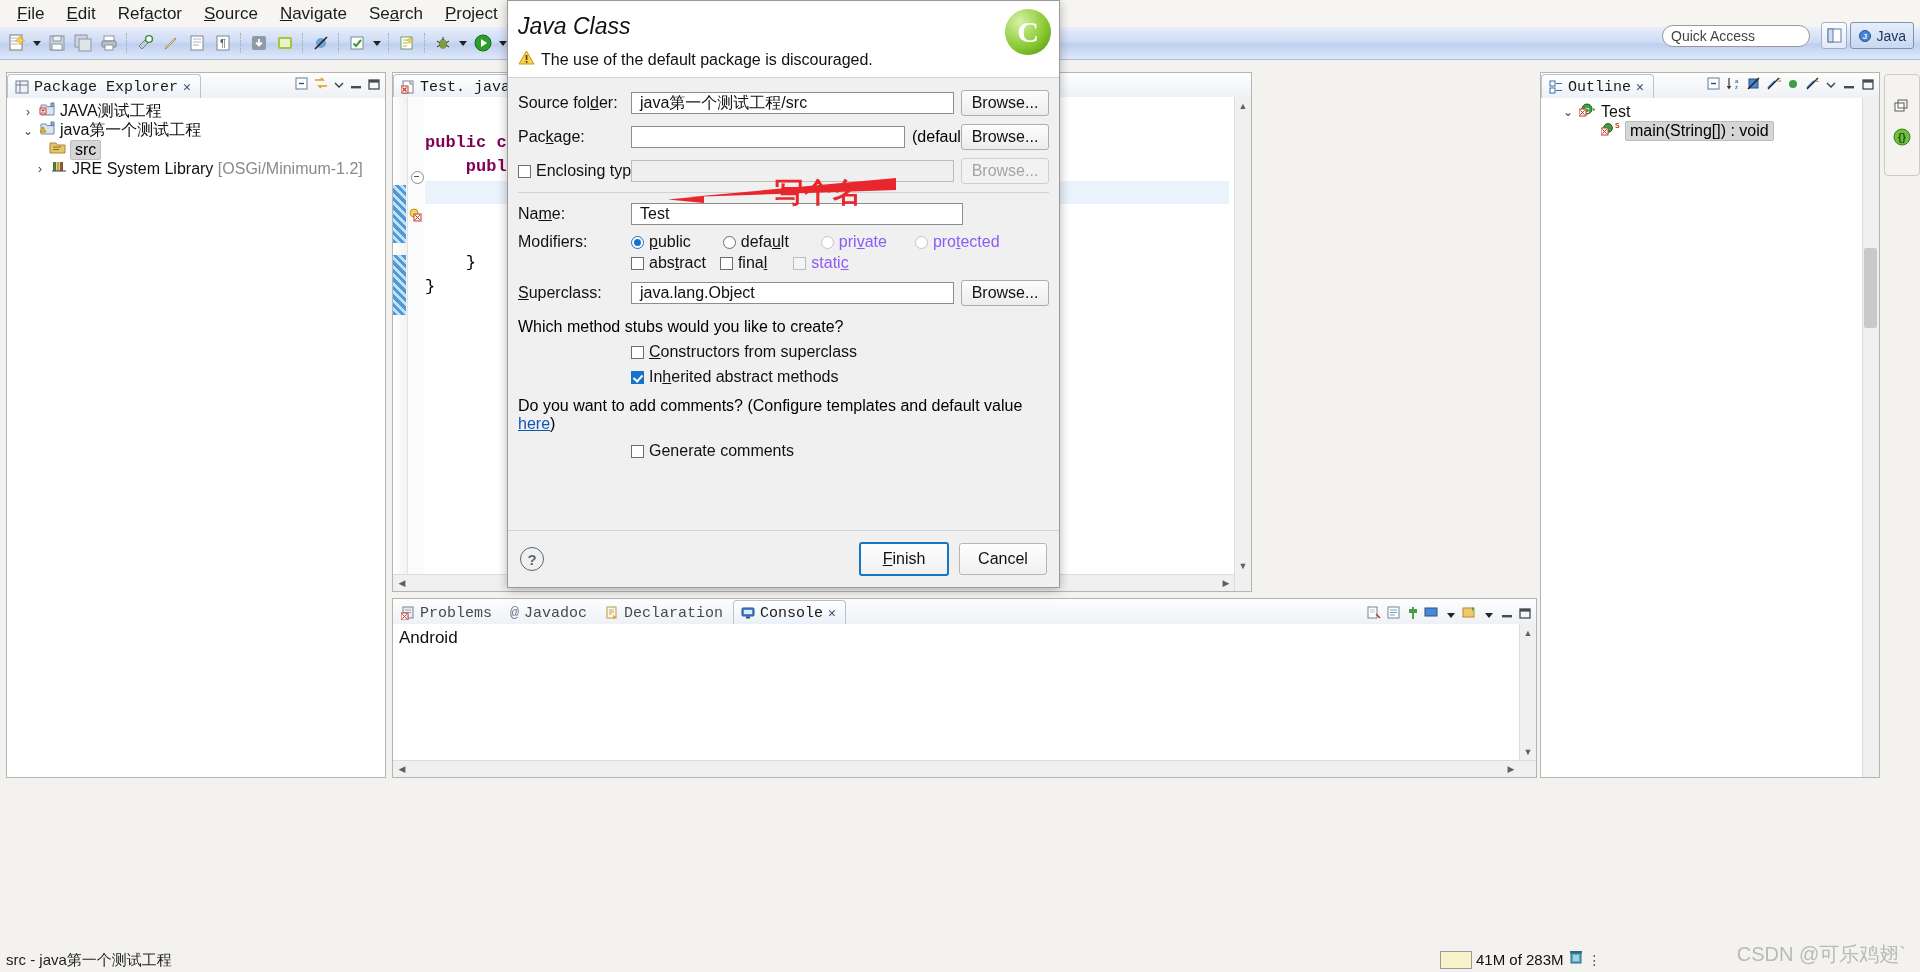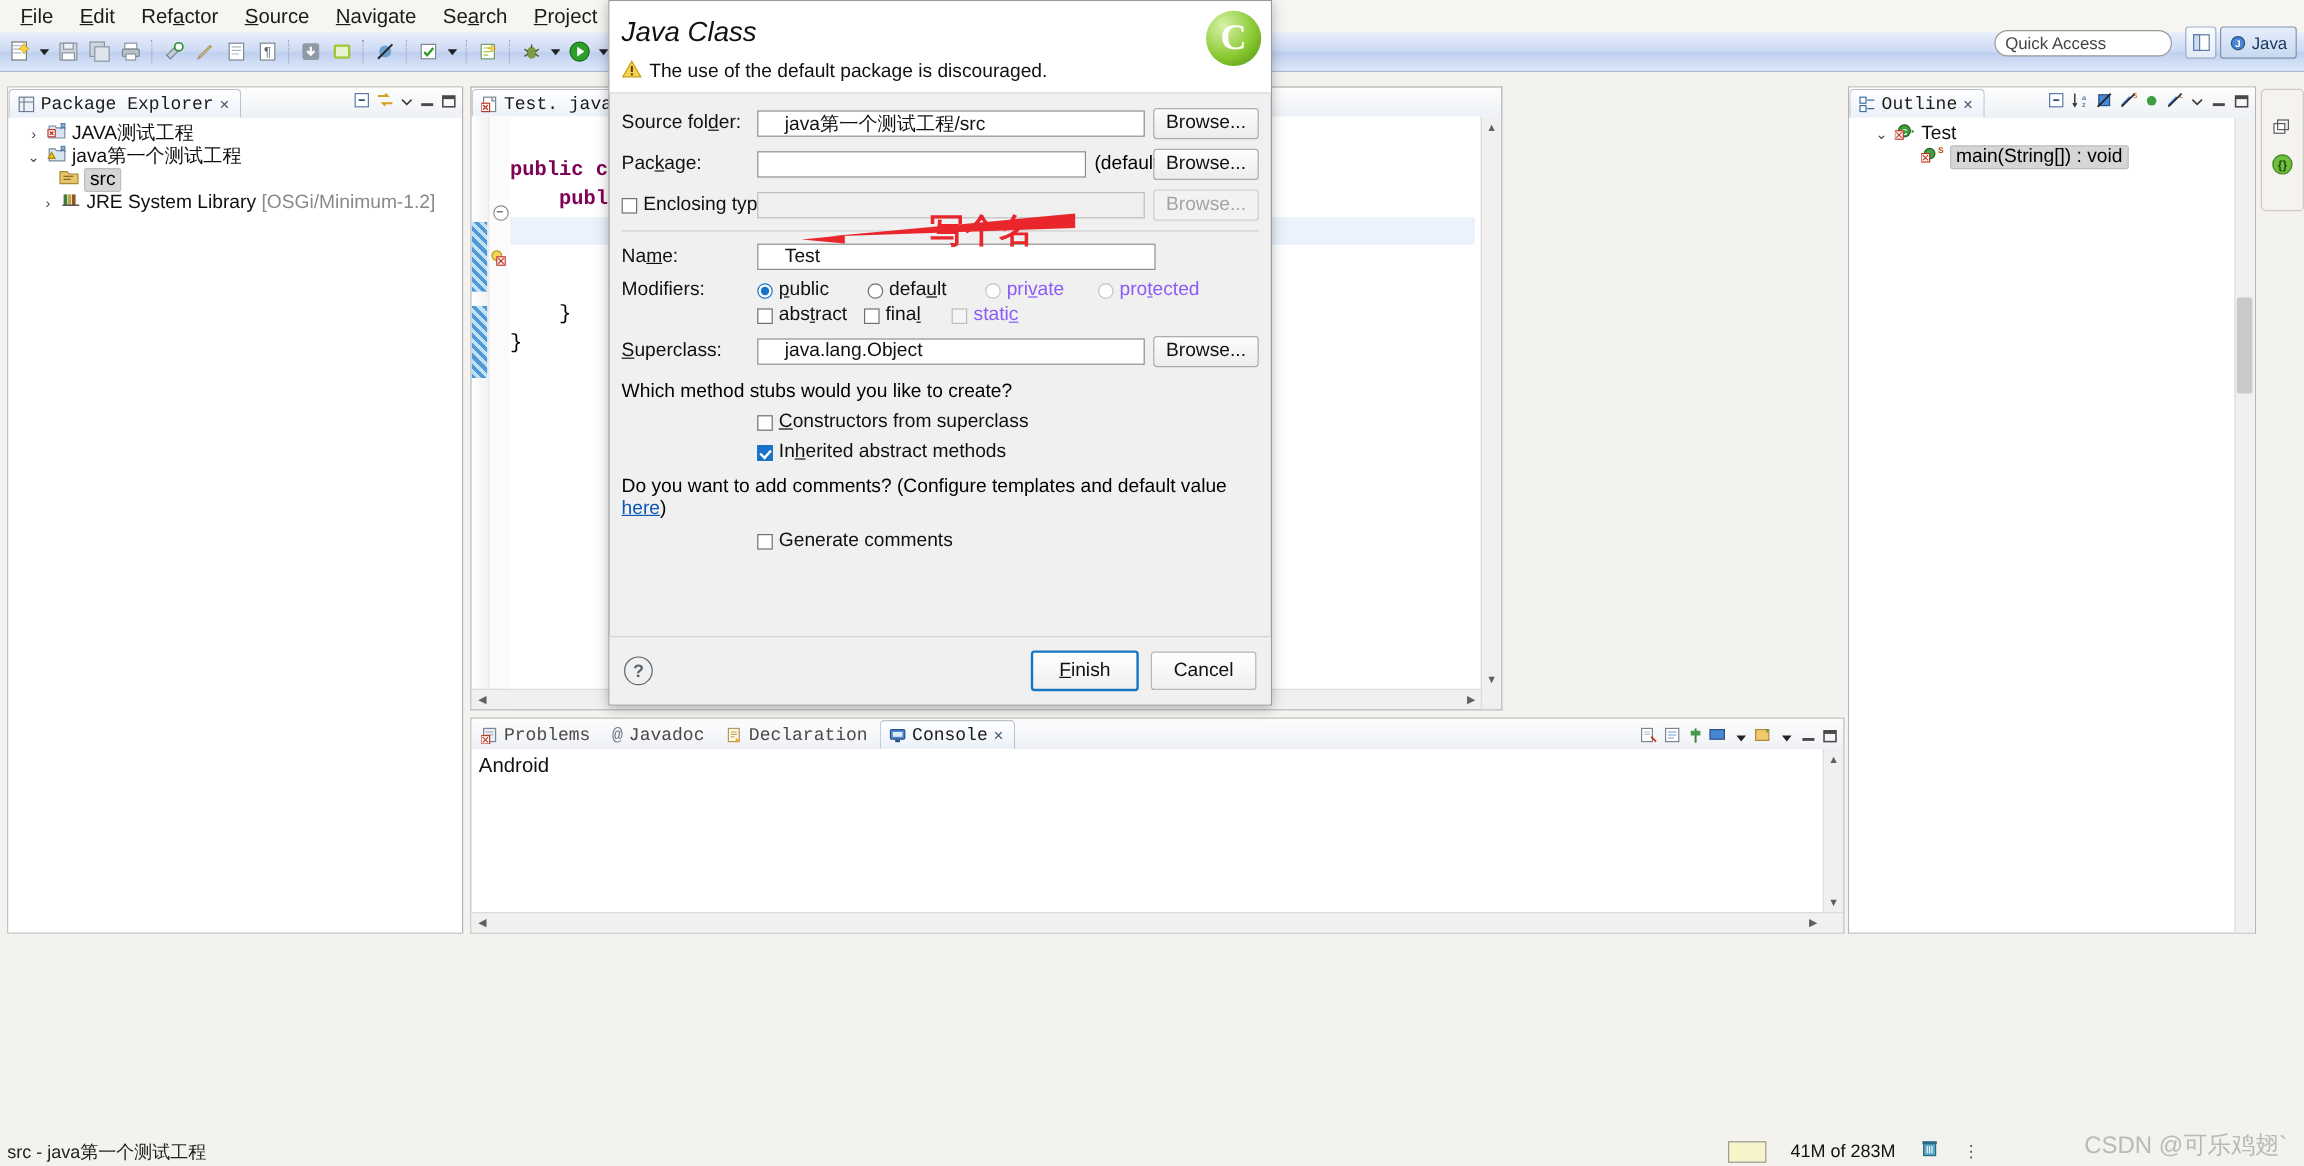--- a/index.html
+++ b/index.html
@@ -89,21 +89,21 @@
   .dlg-title{font-size:23px;color:#111;font-weight:normal;font-style:italic;}
   .dlg-msg{display:flex;align-items:center;gap:6px;margin-top:10px;font-size:16px;color:#111;}
   .dlg-logo{position:absolute;right:8px;top:8px;width:46px;height:46px;border-radius:50%;
     background:radial-gradient(circle at 32% 28%,#d7f2a8,#87c82f 58%,#4d8a0f);
     display:flex;align-items:center;justify-content:center;
     font-family:"Liberation Serif","DejaVu Serif",serif;font-size:30px;color:#fff;font-weight:bold;}
   .dlg-body{position:absolute;left:0;right:0;top:77px;bottom:57px;padding:12px 10px 0 10px;box-sizing:border-box;}
   .frow{display:flex;align-items:center;margin-bottom:8px;}
   .flab{width:113px;flex:0 0 113px;font-size:16px;color:#111;}
   .finput{height:22px;background:#fff;border:1px solid #8d8d8d;box-sizing:border-box;
-    font-size:16px;color:#111;padding:1px 22px;display:flex;align-items:center;}
+    font-size:16px;color:#111;padding:1px 8px;display:flex;align-items:center;}
   .finput.disabled{background:#efefef;border-color:#bdbdbd;}
   .fbtn{height:24px;min-width:86px;margin-left:7px;background:linear-gradient(to bottom,#fdfdfd,#ececec);
     border:1px solid #adadad;border-radius:3px;font-size:16px;color:#111;
     display:flex;align-items:center;justify-content:center;}
   .fbtn.disabled{color:#a4a4a4;border-color:#cfcfcf;background:#f2f2f2;}
   .cb{width:13px;height:13px;border:1px solid #6e6e6e;background:#fff;box-sizing:border-box;
     display:inline-block;flex:0 0 13px;}
   .cb.checked{background:#1673c8;border-color:#1673c8;position:relative;}
   .cb.checked::after{content:"";position:absolute;left:3px;top:1px;width:4px;height:7px;
     border:solid #fff;border-width:0 2px 2px 0;transform:rotate(42deg);}
@@ -131,21 +131,21 @@
   .annot-text{position:absolute;left:775px;top:174px;z-index:80;
     font-family:"DejaVu Sans",sans-serif;font-size:28px;color:#e8262b;font-weight:bold;letter-spacing:1px;}
 
   
   .console{position:absolute;left:392px;top:598px;width:1145px;height:180px;}
   .watermark{position:absolute;right:14px;bottom:4px;font-size:20px;color:#b9b9b9;}
 
   
   .statusbar{position:absolute;left:0;bottom:0;width:1920px;height:24px;
     background:#f3f2ef;font-size:15px;color:#222;display:flex;align-items:center;padding-left:6px;box-sizing:border-box;}
-  .mem{position:absolute;left:1404px;bottom:2px;display:flex;align-items:center;gap:20px;padding-left:36px;}
+  .mem{position:absolute;left:1404px;bottom:2px;display:flex;align-items:center;gap:4px;padding-left:36px;}
   .mem-bar{width:30px;height:16px;background:#f6f4c8;border:1px solid #9a9a9a;}
   .mem-txt{font-size:15px;color:#111;}
 </style>
 </head>
 <body>
 
 <div class="app">
 
   <div class="menubar">
     <div class="menu-item"><u>F</u><span>ile</span></div>

